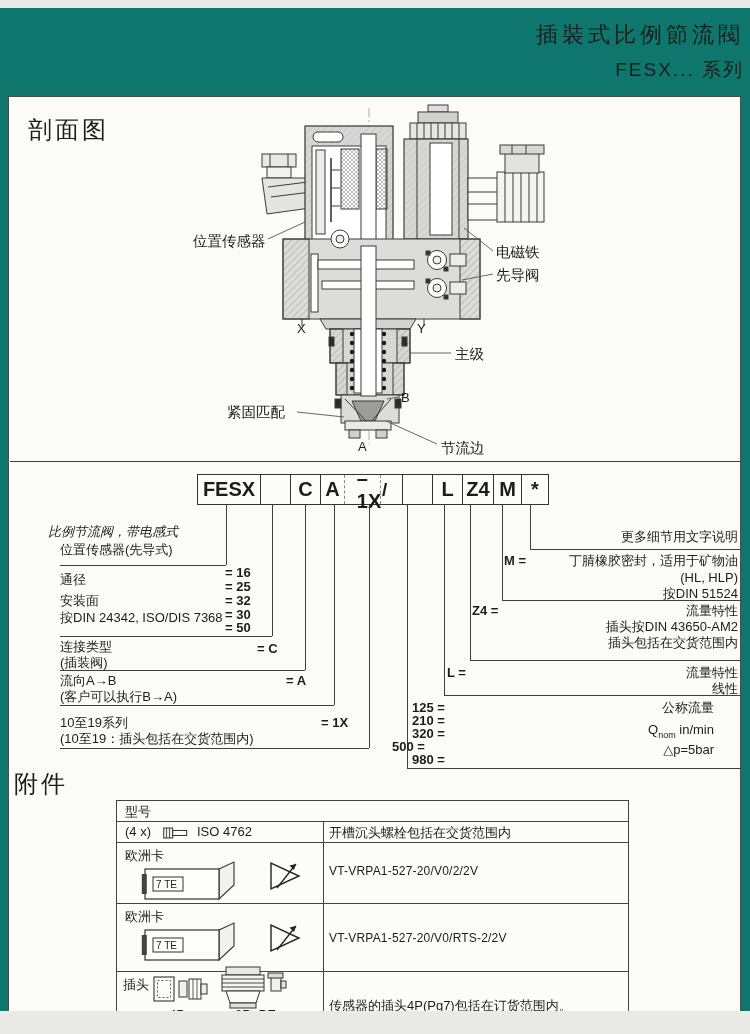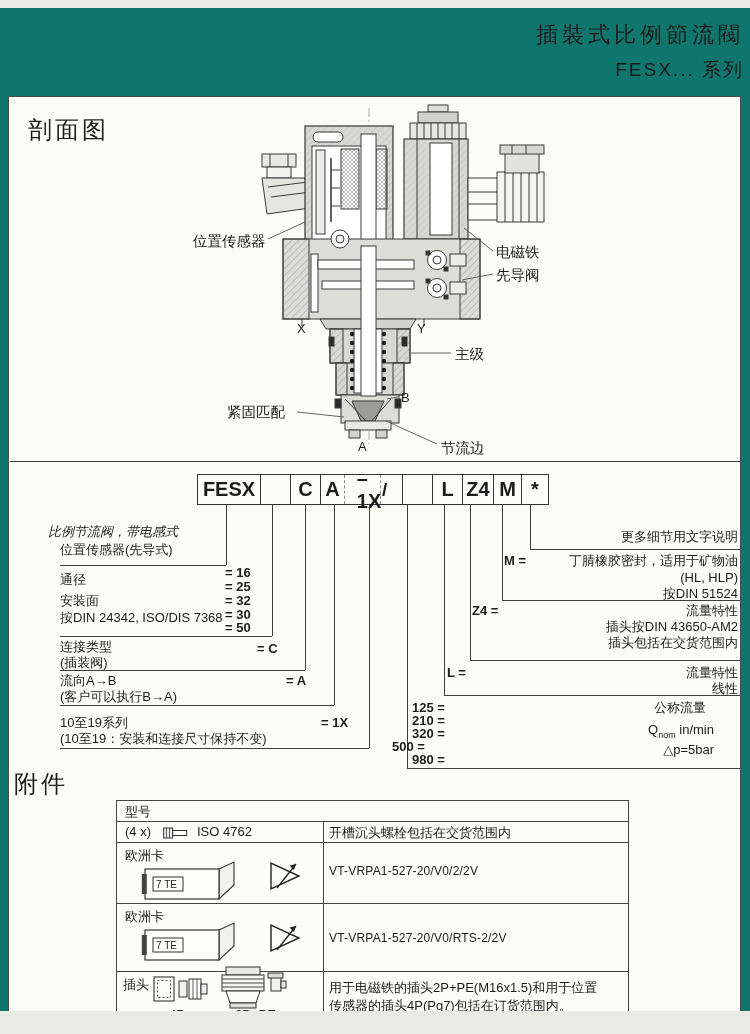--- a/index.html
+++ b/index.html
@@ -246,21 +246,21 @@
 
   <div class="txt" style="left:60px; top:631px;">连接类型</div>
   <div class="txt" style="left:60px; top:647px;">(插装阀)</div>
   <div class="val" style="left:257px; top:633px; width:45px;">= C</div>
 
   <div class="txt" style="left:60px; top:665px;">流向A→B</div>
   <div class="txt" style="left:60px; top:681px;">(客户可以执行B→A)</div>
   <div class="val" style="left:286px; top:665px; width:45px;">= A</div>
 
   <div class="txt" style="left:60px; top:707px;">10至19系列</div>
-  <div class="txt" style="left:60px; top:723px;">(10至19：安装和连接尺寸保持不变)</div>
+  <div class="txt" style="left:60px; top:723px;">(10至19：插头包括在交货范围内)</div>
   <div class="val" style="left:321px; top:707px; width:45px;">= 1X</div>
 
   <div class="val" style="left:412px; top:692px; width:32px;">125 =</div>
   <div class="val" style="left:412px; top:705px; width:32px;">210 =</div>
   <div class="val" style="left:412px; top:718px; width:32px;">320 =</div>
   <div class="val" style="left:392px; top:731px; width:32px;">500 =</div>
   <div class="val" style="left:412px; top:744px; width:32px;">980 =</div>
 
   <div class="rtxt" style="right:12px; top:521px;">更多细节用文字说明</div>
 
@@ -271,21 +271,21 @@
 
   <div class="val" style="left:472px; top:595px; width:34px; text-align:left;">Z4 =</div>
   <div class="rtxt" style="right:12px; top:595px;">流量特性</div>
   <div class="rtxt" style="right:12px; top:611px;">插头按DIN 43650-AM2</div>
   <div class="rtxt" style="right:12px; top:627px;">插头包括在交货范围内</div>
 
   <div class="val" style="left:447px; top:657px; width:26px; text-align:left;">L =</div>
   <div class="rtxt" style="right:12px; top:657px;">流量特性</div>
   <div class="rtxt" style="right:12px; top:673px;">线性</div>
 
-  <div class="rtxt" style="right:44px; top:692px;">公称流量</div>
+  <div class="rtxt" style="right:36px; top:692px;">公称流量</div>
   <div class="rtxt" style="right:36px; top:714px;">
     <span>Q</span><span style="font-size:9px; vertical-align:sub;">nom</span><span> in/min</span>
   </div>
   <div class="rtxt" style="right:36px; top:734px;">△p=5bar</div>
 
   <div class="sec-title" style="left:14px; top:760px;">附件</div>
 
   <div class="acc-table">
     <div class="acc-h" style="top:20px;"></div>
     <div class="acc-h" style="top:41px;"></div>
@@ -348,17 +348,16 @@
       <rect x="5" y="2" width="34" height="8" fill="#e8e8e5" stroke="#333"></rect>
       <rect x="1" y="10" width="42" height="16" fill="#f4f4f1" stroke="#333"></rect>
       <path d="M1 14h42 M1 18h42 M1 22h42" stroke="#333" stroke-width="0.9"></path>
       <polygon points="5,26 39,26 35,38 9,38" fill="#fcfcfa" stroke="#333"></polygon>
       <rect x="9" y="38" width="26" height="5" fill="#e0e0dd" stroke="#333"></rect>
       <rect x="50" y="12" width="10" height="14" fill="#f0f0ee" stroke="#333"></rect>
       <rect x="60" y="16" width="5" height="7" fill="#e4e4e1" stroke="#333"></rect>
       <rect x="47" y="8" width="15" height="5" fill="#dcdcd9" stroke="#333"></rect>
     </svg>
     <div class="acc-txt sm" style="left:118px; top:206px;">2P+PE</div>
-    <div class="acc-txt sm" style="left:212px; top:178px;">用于电磁铁的插头2P+PE(M16x1.5)和用于位置</div>
     <div class="acc-txt sm" style="left:212px; top:196px;">传感器的插头4P(Pg7)包括在订货范围内。</div>
   </div>
 
 </div>
 
 </body></html>

